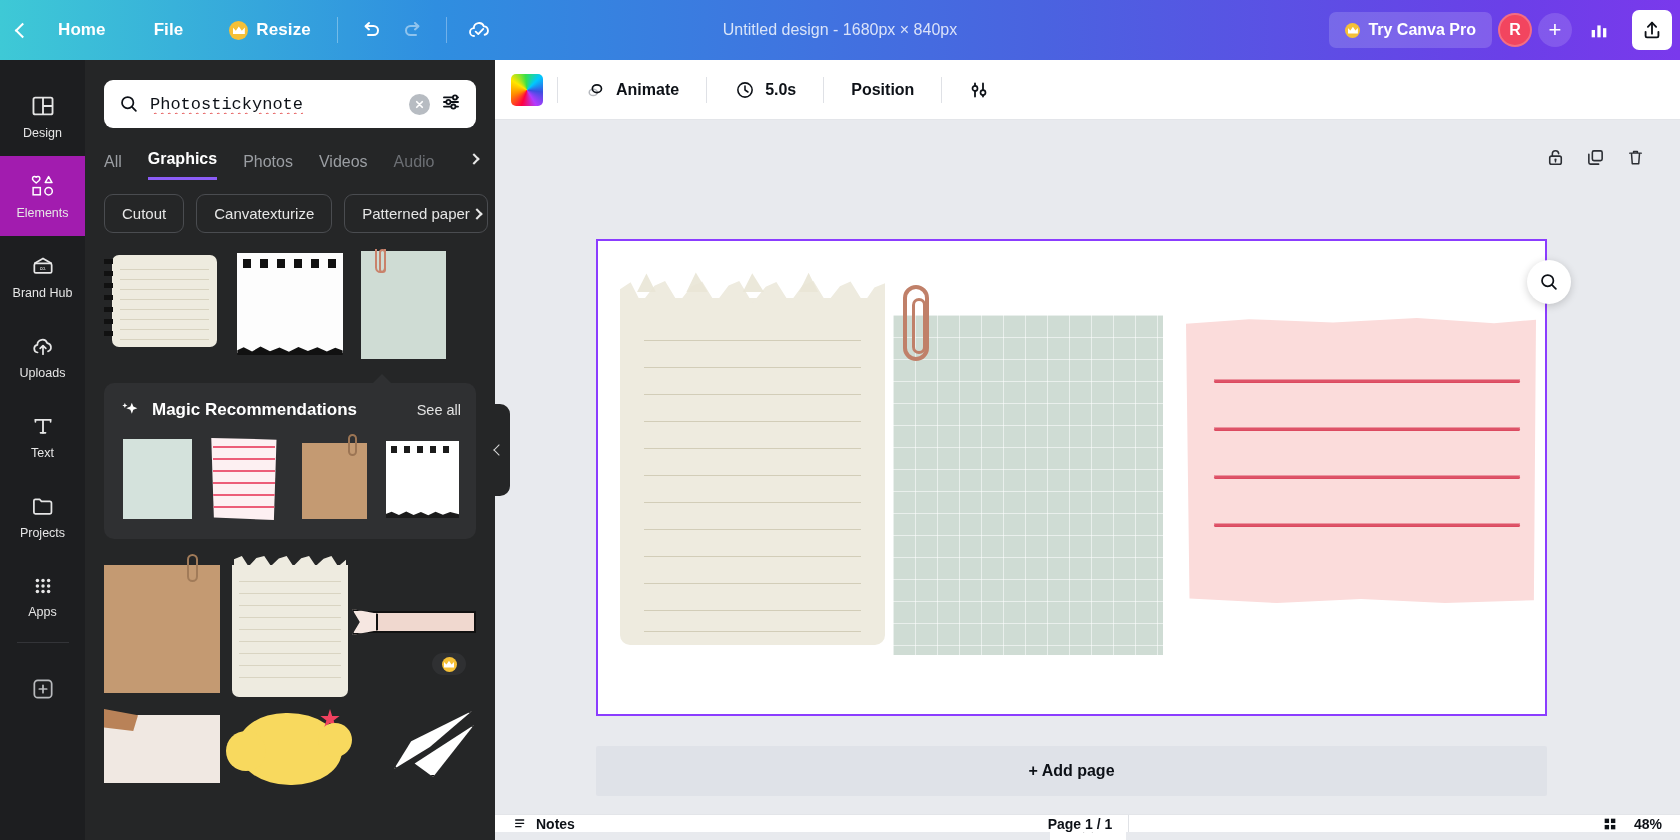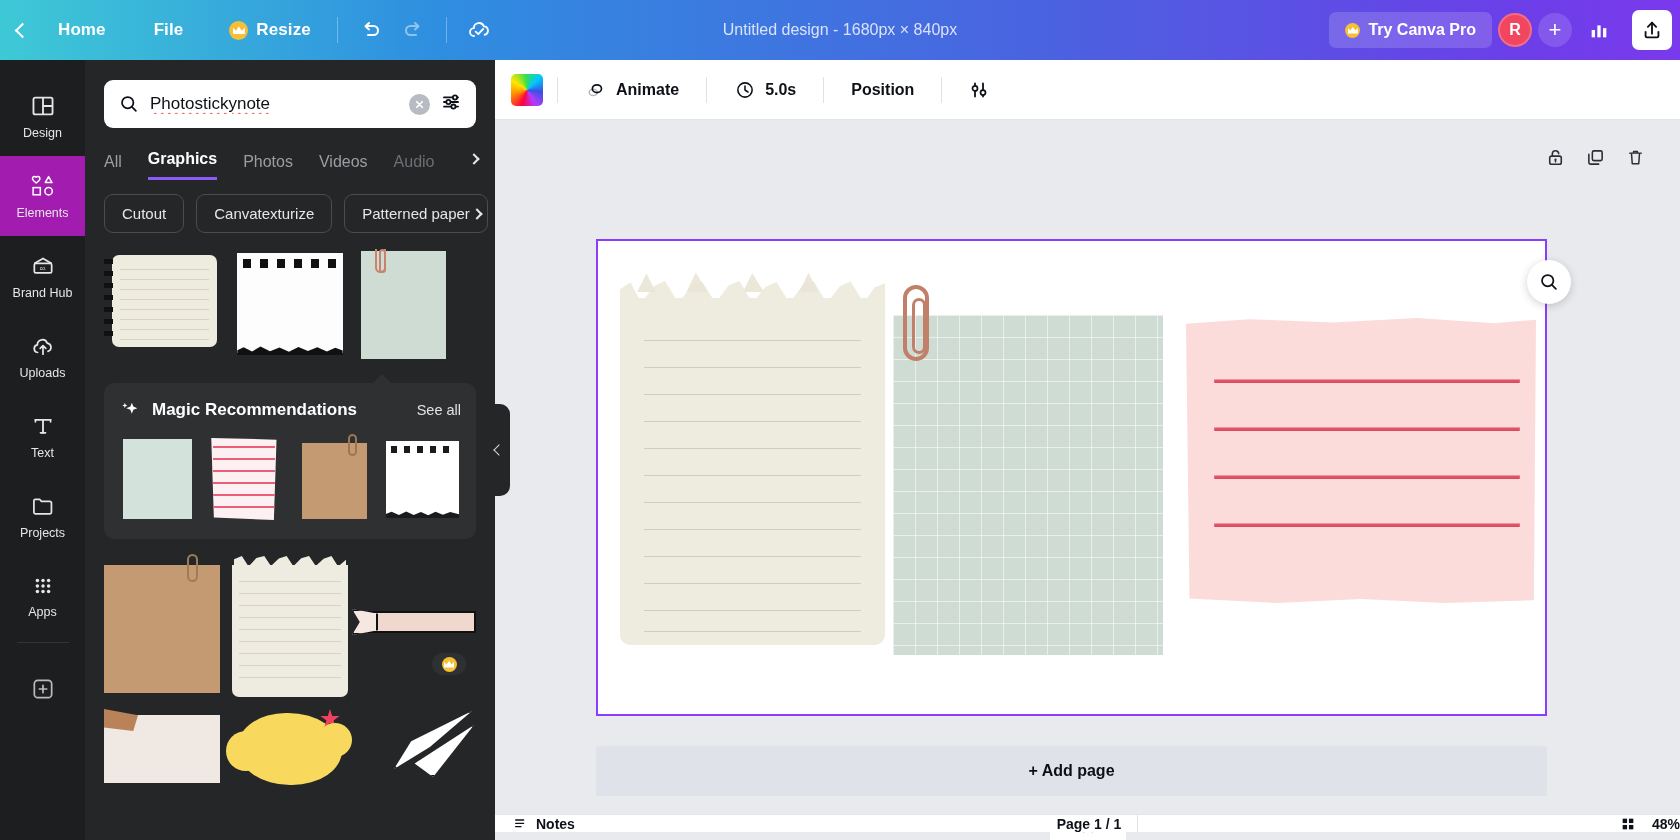--- a/index.html
+++ b/index.html
@@ -89,21 +89,21 @@
   }
   .rail-item.active { background: #a21caf; }
   .rail-item svg { display: block; }
   .rail-sep { width: 52px; height: 1px; background: #333438; margin: 6px 0; }
 
   
   .panel {
     position: absolute; left: 85px; top: 60px; width: 410px; height: 780px;
     background: #252627; overflow: hidden;
   }
-  .search-wrap { padding: 20px 19px 0 19px; }
+  .search-wrap { padding: 20px 19px 0 19px; font-family: Liberation Mono, monospace; }
   .search-box {
     display: flex; align-items: center; background: #fff; border-radius: 9px;
     height: 48px; padding: 0 12px 0 14px; gap: 10px;
   }
   .search-input-txt {
     flex: 1; font-size: 17px; color: #0d1117;
     text-decoration: underline wavy #e24a4a 1.3px;
     text-underline-offset: 3px; white-space: nowrap; overflow: hidden;
   }
   .clear-x {
@@ -337,21 +337,21 @@
   .statusbar {
     position: absolute; left: 495px; bottom: 8px; width: 1185px; height: 18px;
     background: #fff; border-top: 1px solid #e3e5e9;
     display: flex; align-items: center; overflow: hidden;
   }
   .sb-left { display: flex; align-items: center; gap: 7px; padding-left: 18px;
     font-size: 14px; font-weight: 600; color: #0d1117; cursor: pointer; }
   .sb-center { margin-left: auto; display: flex; align-items: center; gap: 16px; }
   .sb-page { font-size: 14px; font-weight: 600; color: #0d1117; white-space: nowrap; }
   .sb-sep { width: 1px; height: 20px; background: #e0e2e6; }
-  .sb-right { margin-left: auto; display: flex; align-items: center; gap: 16px; }
+  .sb-right { margin-left: auto; display: flex; align-items: center; gap: 16px; padding-right: 18px; }
   .sb-zoom { font-size: 14px; font-weight: 600; color: #0d1117; }
 </style>
 </head>
 <body>
 
 <div class="app">
 
   <div class="topbar">
     <div class="tb-left">
       <div class="tb-back">

